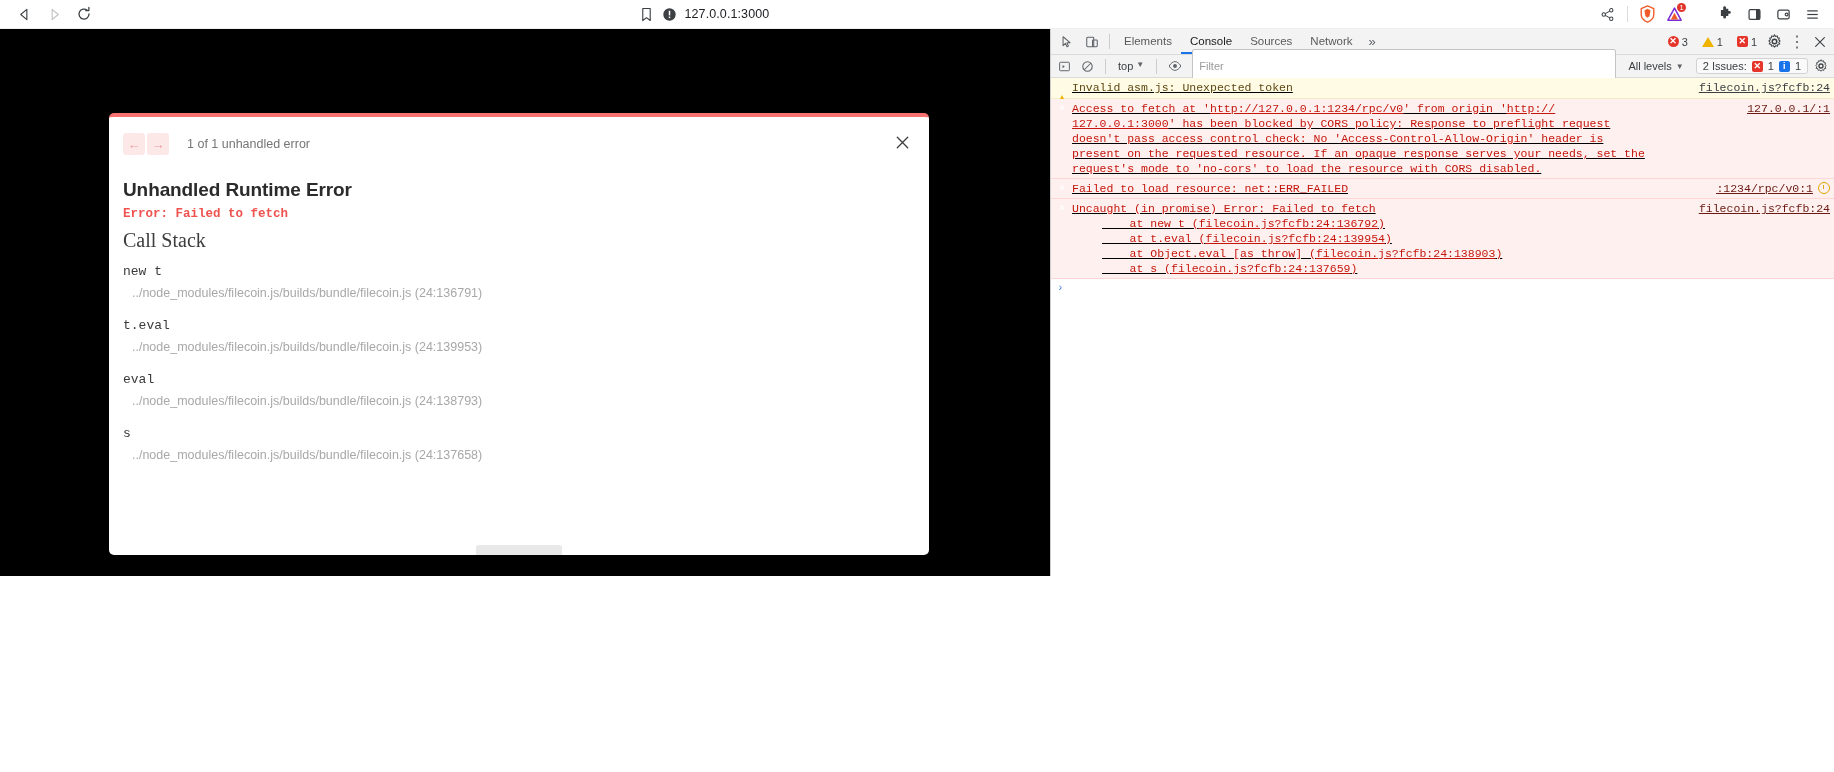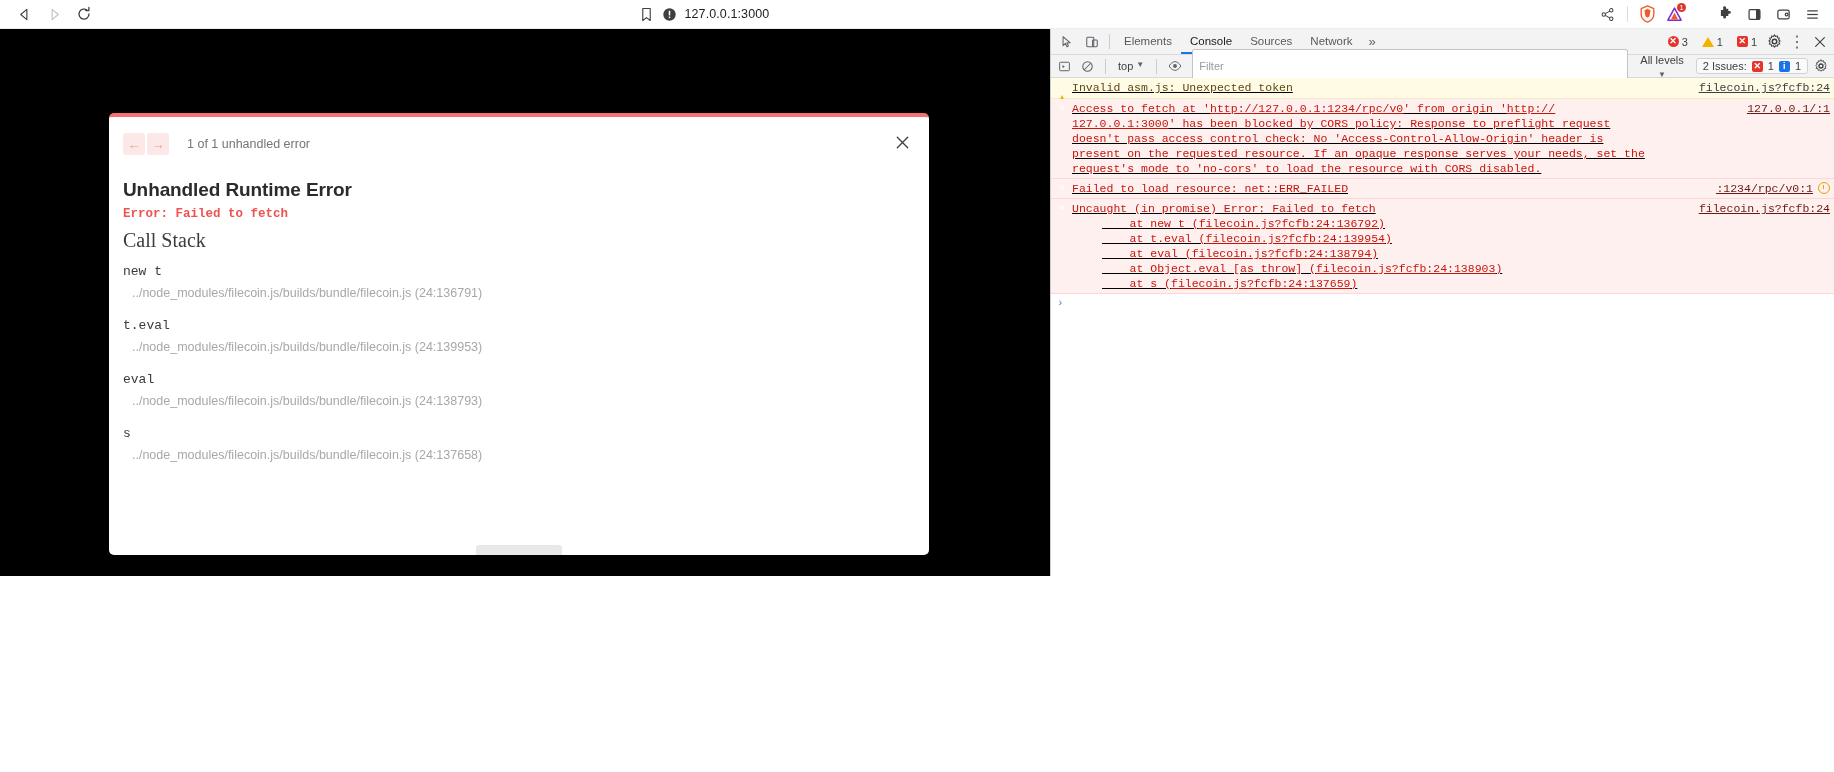--- a/index.html
+++ b/index.html
@@ -293,21 +293,21 @@
     border-radius: 2px;
     display: flex; align-items: center;
     padding: 16px 6px;
     font-size: 11px;
     color: #9a9a9a;
     cursor: text;
   }
   .levels-select {
     display: flex; align-items: center; gap: 4px;
     font-size: 11px; color: #3c4043;
-    padding: 1px 5px; cursor: pointer; white-space: nowrap; flex-direction: column;
+    padding: 1px 5px; cursor: pointer; white-space: nowrap;
   }
   .issues-chip {
     display: flex; align-items: center; gap: 5px;
     font-size: 11px; color: #3c4043;
     border: 1px solid #d2d2d2;
     border-radius: 3px;
     padding: 1px 6px;
     margin-left: 5px;
     cursor: pointer;
     background: #fafafa;
@@ -661,21 +661,20 @@
           <span class="src">:1234/rpc/v0:1</span>
           <span class="issue-ring"></span>
         </div>
 
         <div class="msg err">
           <span class="gico"><span class="err-circle"></span></span>
           <span class="body">
             <span>Uncaught (in promise) Error: Failed to fetch</span>
             <div class="stackline"><span>    at new t (</span><span class="lnk">filecoin.js?fcfb:24:136792</span><span>)</span></div>
             <div class="stackline"><span>    at t.eval (</span><span class="lnk">filecoin.js?fcfb:24:139954</span><span>)</span></div>
-            <div class="stackline"><span>    at eval (</span><span class="lnk">filecoin.js?fcfb:24:138794</span><span>)</span></div>
             <div class="stackline"><span>    at Object.eval [as throw] (</span><span class="lnk">filecoin.js?fcfb:24:138903</span><span>)</span></div>
             <div class="stackline"><span>    at s (</span><span class="lnk">filecoin.js?fcfb:24:137659</span><span>)</span></div>
           </span>
           <span class="src">filecoin.js?fcfb:24</span>
         </div>
 
         <div class="prompt-row">
           <span class="prompt-caret">›</span>
         </div>
 

